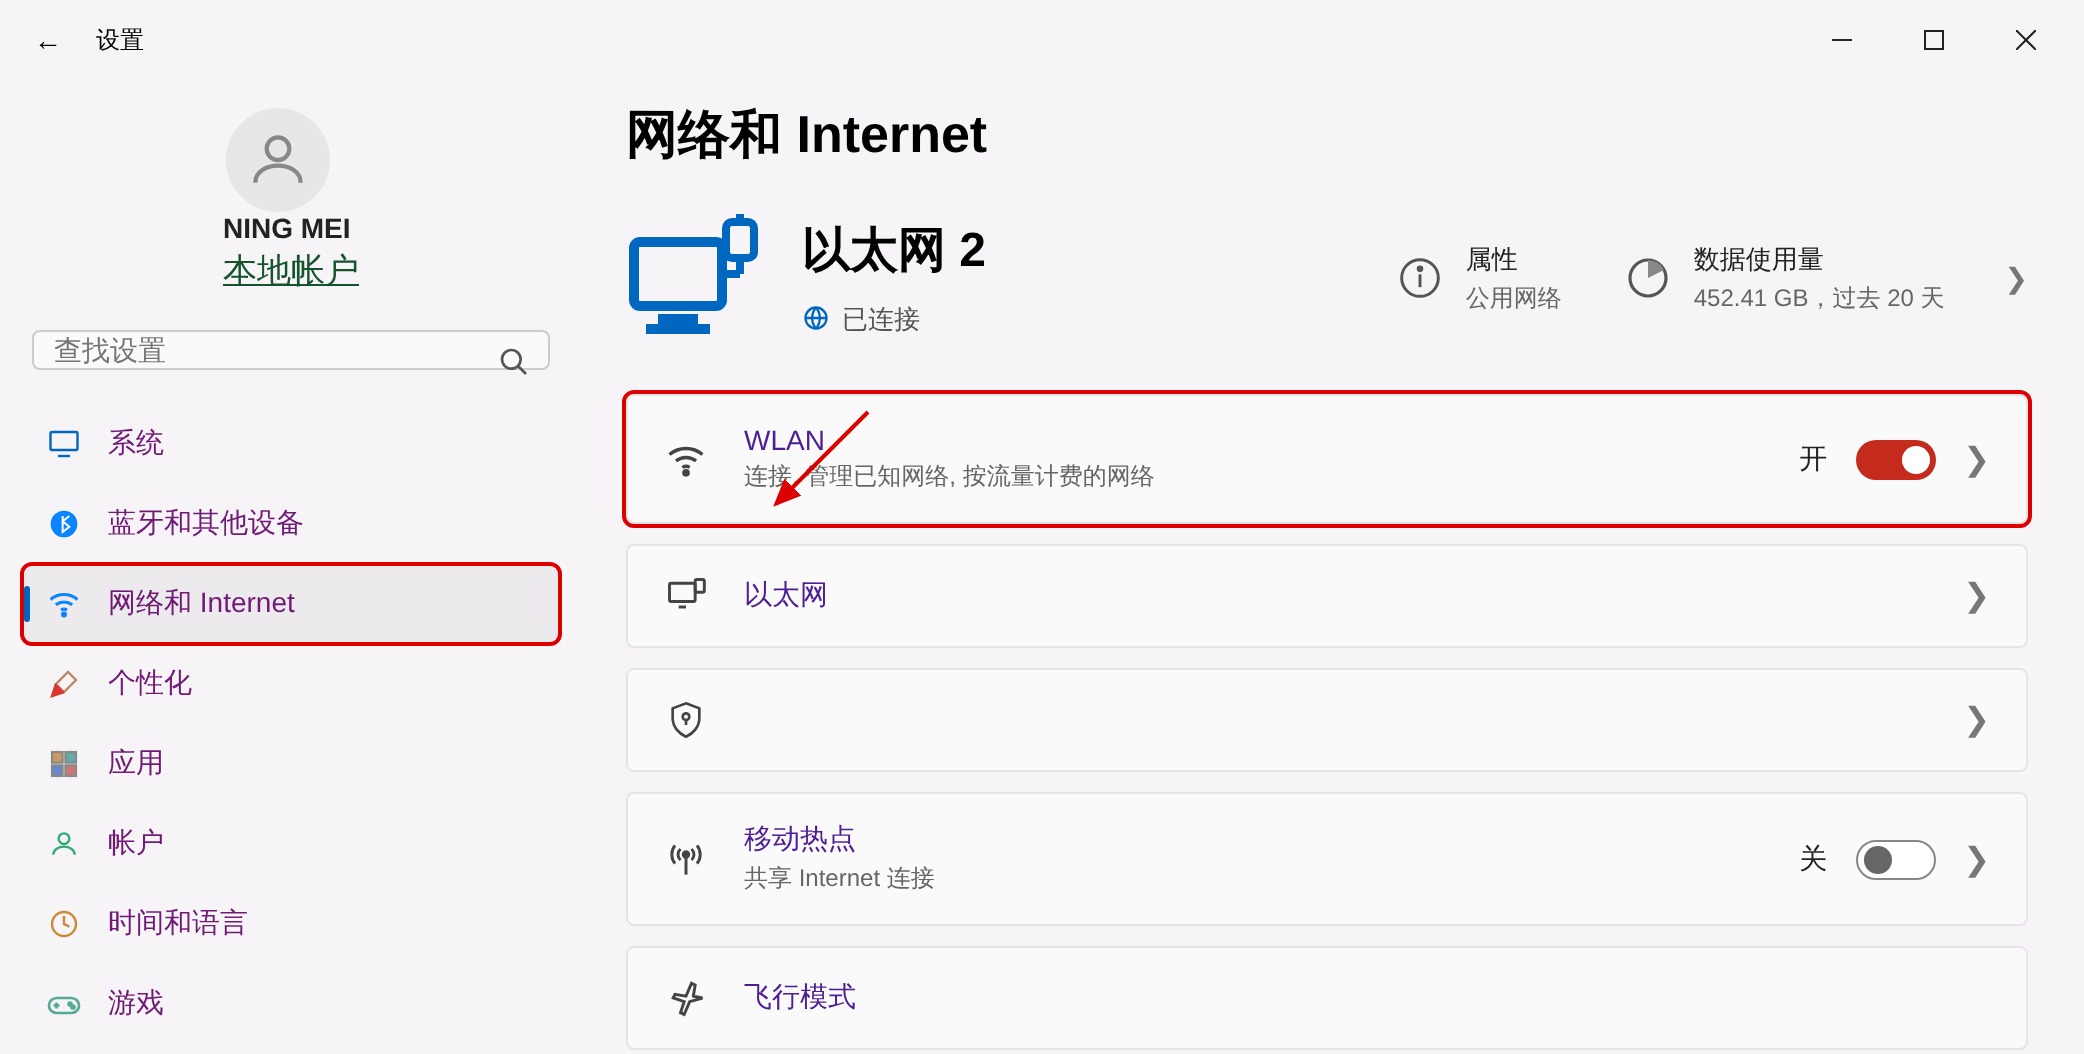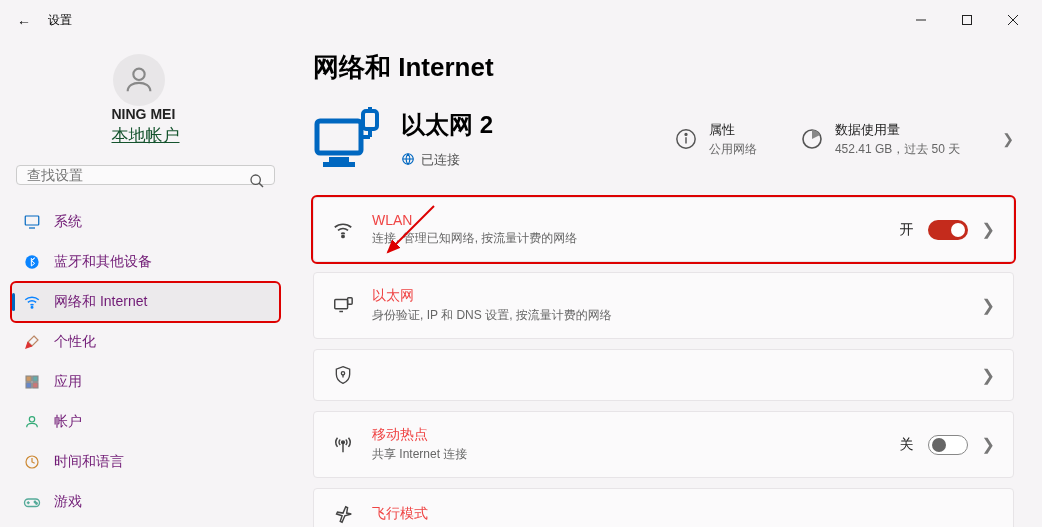--- a/index.html
+++ b/index.html
@@ -57,35 +57,35 @@
     .nav-item.highlighted { outline: 2px solid #d00; outline-offset: 0; }
 
     .content { flex: 1; padding: 10px 28px 0 18px; }
     .page-title { font-size: 26px; font-weight: 600; margin-bottom: 22px; }
 
     .status-row { display: flex; align-items: center; margin-bottom: 26px; }
     .net-icon { width: 68px; height: 64px; margin-right: 20px; }
     .status-main .label { font-size: 24px; font-weight: 600; }
     .status-main .sub { font-size: 13px; color: #555; margin-top: 10px; display: flex; align-items: center; gap: 6px; }
     .globe-dot { color: #0067c0; }
-    .status-meta { margin-left: auto; display: flex; align-items: center; gap: 42px; }
+    .status-meta { margin-left: auto; display: flex; align-items: center; gap: 30px; }
     .meta-block { display: flex; align-items: center; gap: 10px; }
     .meta-icon { width: 26px; height: 26px; display:flex; align-items:center; justify-content:center; color:#555; }
     .meta-text .m-label { font-size: 13px; color: #222; }
     .meta-text .m-sub { font-size: 12px; color: #666; margin-top: 2px; }
     .meta-chevron { color: #777; }
 
     .card {
       background: #fbfafb; border: 1px solid #e7e4e7; border-radius: 4px;
       margin-bottom: 10px; padding: 14px 18px; display: flex; align-items: center;
       cursor: pointer;
     }
     .card.highlighted { outline: 2px solid #d00; outline-offset: 0; }
     .card-icon { width: 22px; height: 22px; margin-right: 18px; display:flex; align-items:center; justify-content:center; color:#444; }
-    .card-text .c-label { font-size: 14px; color: #ef4444; }
+    .card-text .c-label { font-size: 14px; color: #4c1d95; }
     .card-text .c-sub { font-size: 12px; color: #666; margin-top: 2px; }
     .card-right { margin-left: auto; display: flex; align-items: center; gap: 14px; }
     .toggle-label { font-size: 14px; color: #222; }
     .toggle { width: 40px; height: 20px; border-radius: 10px; position: relative; }
     .toggle.on { background: #c42b1c; }
     .toggle.on::after { content:""; position:absolute; right:3px; top:3px; width:14px; height:14px; border-radius:50%; background:#fff; }
     .toggle.off { background: #fff; border: 1px solid #888; }
     .toggle.off::after { content:""; position:absolute; left:3px; top:2px; width:14px; height:14px; border-radius:50%; background:#666; }
     .chevron { color: #777; font-size: 16px; }
 
@@ -283,21 +283,21 @@
         </div>
         <div class="meta-block">
           <div class="meta-icon">
             <svg width="24" height="24" viewBox="0 0 24 24" fill="none" stroke="#555" stroke-width="1.6">
                 <circle cx="12" cy="12" r="9"></circle>
                 <path d="M12 3a9 9 0 0 1 8 5l-8 4z" fill="#888" stroke="none"></path>
               </svg>
           </div>
           <div class="meta-text">
             <div class="m-label">数据使用量</div>
-            <div class="m-sub">452.41 GB，过去 50 天</div>
+            <div class="m-sub">452.41 GB，过去 20 天</div>
           </div>
         </div>
         <span class="meta-chevron">❯</span>
       </div>
     </div>
 
     <div class="card highlighted">
       <div class="card-icon">
         <svg width="22" height="22" viewBox="0 0 24 24" fill="none" stroke="#444" stroke-width="1.8">
             <path d="M3 9a14 14 0 0 1 18 0"></path>
@@ -320,21 +320,20 @@
     <div class="card">
       <div class="card-icon">
         <svg width="22" height="22" viewBox="0 0 24 24" fill="none" stroke="#444" stroke-width="1.6">
             <rect x="3" y="5" width="14" height="10" rx="1"></rect>
             <line x1="8" y1="18" x2="12" y2="18"></line>
             <rect x="17" y="3" width="5" height="7" rx="1"></rect>
           </svg>
       </div>
       <div class="card-text">
         <div class="c-label">以太网</div>
-        <div class="c-sub">身份验证, IP 和 DNS 设置, 按流量计费的网络</div>
       </div>
       <div class="card-right">
         <span class="chevron">❯</span>
       </div>
     </div>
 
     <div class="card">
       <div class="card-icon">
         <svg width="20" height="20" viewBox="0 0 24 24" fill="none" stroke="#444" stroke-width="1.6">
             <path d="M12 2l8 3v6c0 5-3.5 9-8 11-4.5-2-8-6-8-11V5l8-3z"></path>

